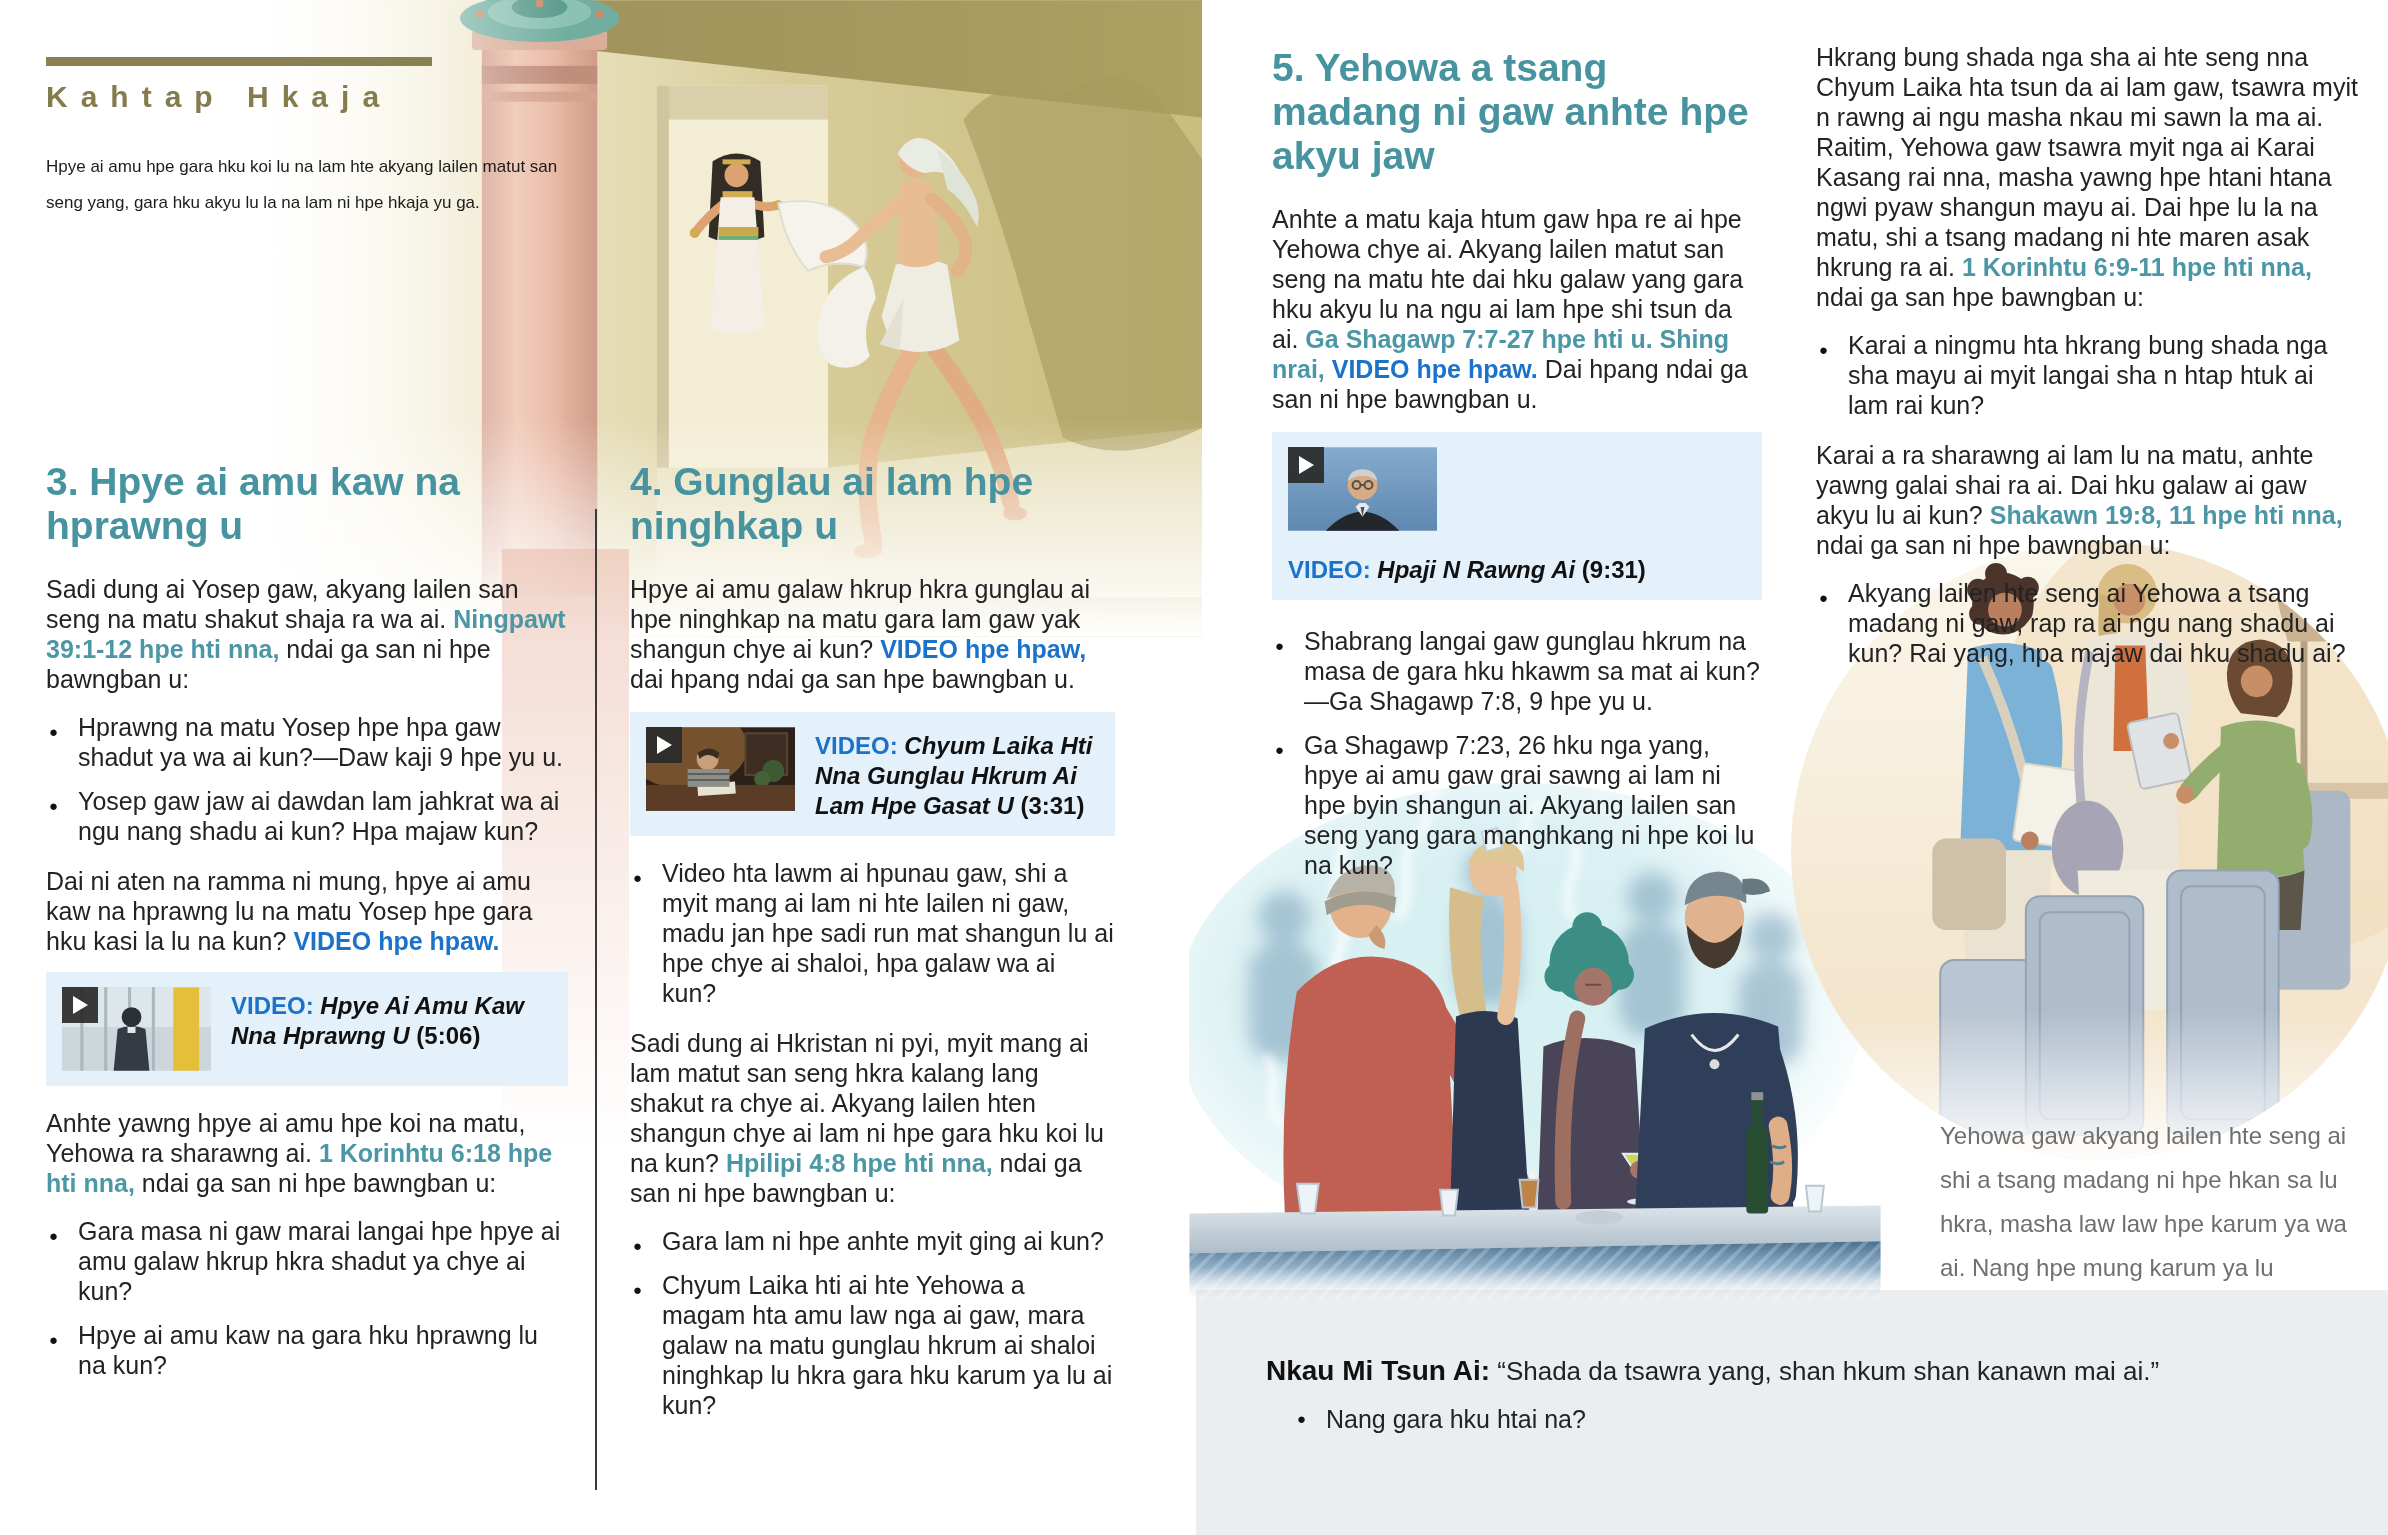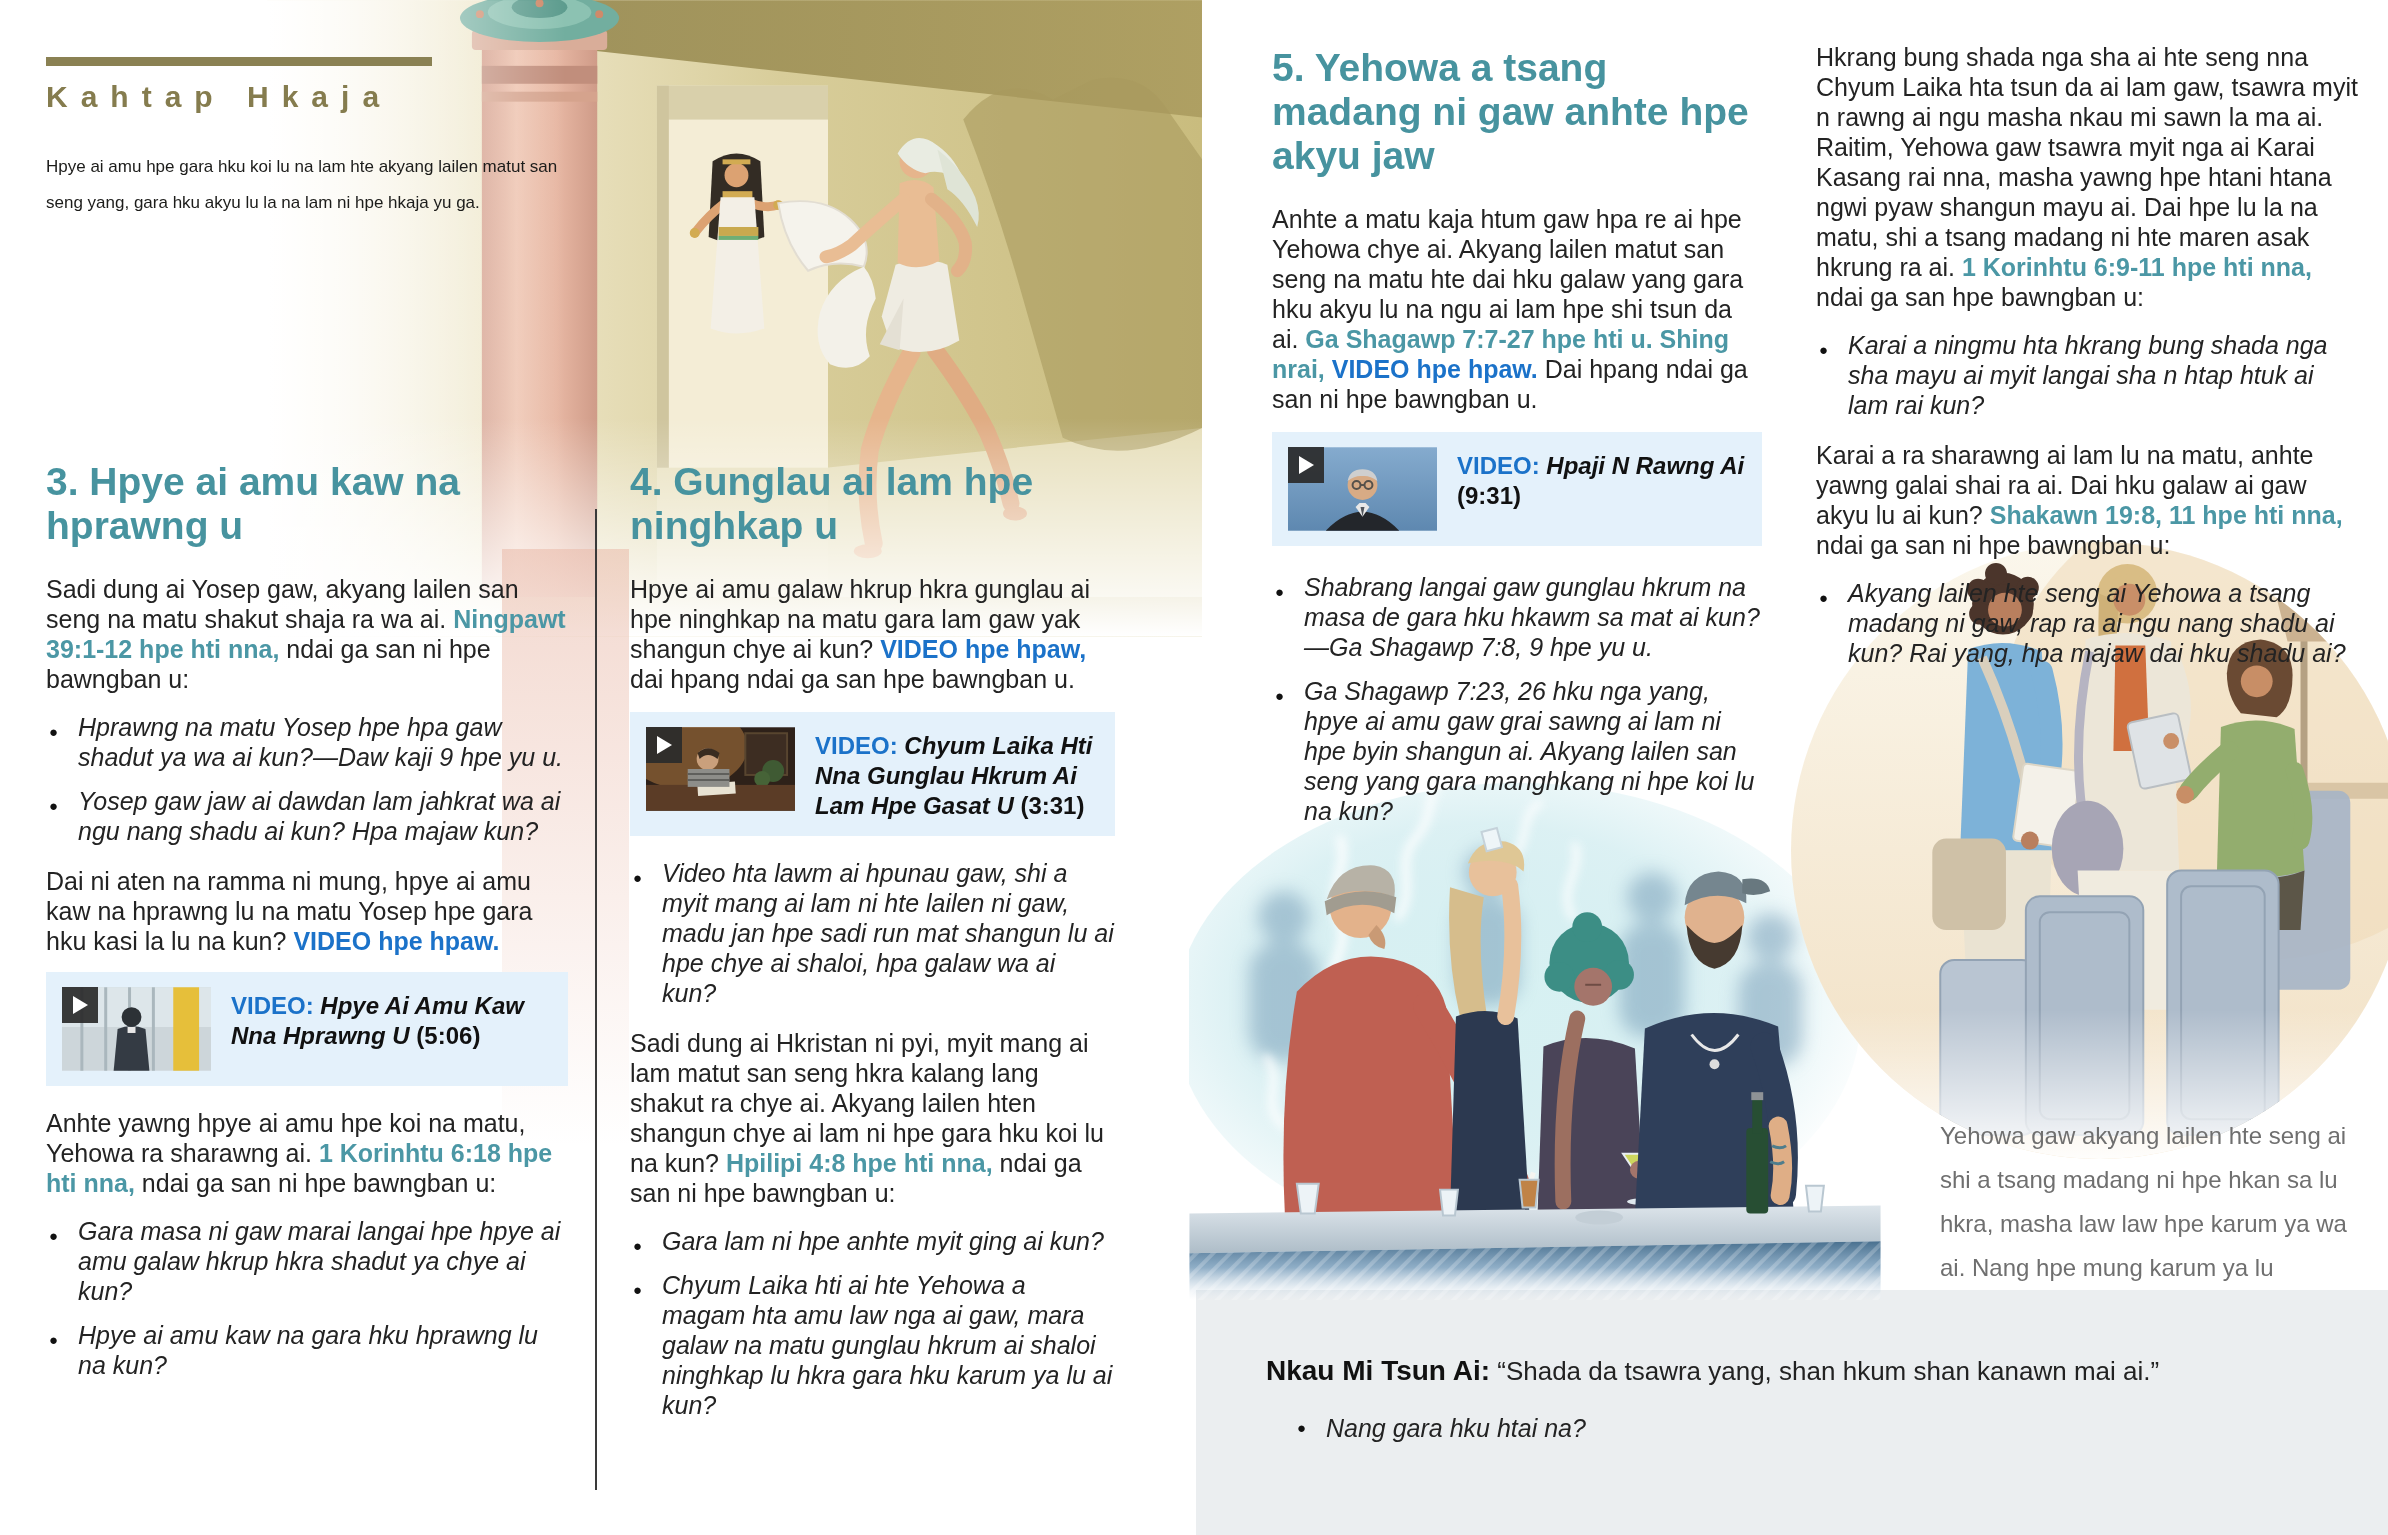--- a/index.html
+++ b/index.html
@@ -13,21 +13,21 @@
   .col{position:absolute;font-size:25px;line-height:30px;}
   .col1{left:46px;top:460px;width:522px;}
   .col2{left:630px;top:460px;width:485px;}
   .col3{left:1272px;top:46px;width:490px;}
   .col4{left:1816px;top:42px;width:542px;}
   .col h2{margin:0 0 26px 0;font-size:39px;line-height:44px;color:#47939f;font-weight:bold;}
   .col p{margin:0 0 18px 0;}
   .col p.lastgap{margin-bottom:16px;}
   .ref{color:#4b97a5;font-weight:bold;}
   .vlink{color:#1b72c9;font-weight:bold;}
-  ul.q{list-style:none;margin:17px 0 20px 0;padding:0;font-style:italic;}
+  ul.q{list-style:none;margin:8px 0 20px 0;padding:0;}
   ul.q li{position:relative;padding-left:32px;margin:0 0 14px 0;}
   ul.q li::before{content:"●";position:absolute;left:3px;top:5px;font-size:15px;color:#111;}
   
   .videobox{display:flex;gap:20px;align-items:flex-start;background:#e4f1fb;
     padding:15px 16px;margin:0 0 22px 0;}
   .thumb{position:relative;width:149px;height:84px;flex:0 0 auto;overflow:hidden;}
   .play{position:absolute;left:0;top:0;width:36px;height:36px;background:rgba(43,43,43,.93);}
   .play::after{content:"";position:absolute;left:11px;top:9px;width:0;height:0;
     border-left:15px solid #fff;border-top:9px solid transparent;border-bottom:9px solid transparent;}
   .vtext{font-size:24px;line-height:30px;padding-top:4px;}
@@ -209,21 +209,21 @@
     <p><span>Sadi dung ai Hkristan ni pyi, myit mang ai lam matut san seng hkra kalang lang shakut ra chye ai. Akyang lailen hten shangun chye ai lam ni hpe gara hku koi lu na kun? </span><span class="ref">Hpilipi 4:8 hpe hti nna,</span><span> ndai ga san ni hpe bawngban u:</span></p>
     <ul class="q">
       <li><span>Gara lam ni hpe anhte myit ging ai kun?</span></li>
       <li><span>Chyum Laika hti ai hte Yehowa a magam hta amu law nga ai gaw, mara galaw na matu gunglau hkrum ai shaloi ninghkap lu hkra gara hku karum ya lu ai kun?</span></li>
     </ul>
   </div>
 
   <div class="col col3 z2">
     <h2>5. Yehowa a tsang madang ni gaw anhte hpe akyu jaw</h2>
     <p><span>Anhte a matu kaja htum gaw hpa re ai hpe Yehowa chye ai. Akyang lailen matut san seng na matu hte dai hku galaw yang gara hku akyu lu na ngu ai lam hpe shi tsun da ai. </span><span class="ref">Ga Shagawp 7:7-27 hpe hti u. Shing nrai,</span><span> </span><span class="vlink">VIDEO hpe hpaw.</span><span> Dai hpang ndai ga san ni hpe bawngban u.</span></p>
-    <div class="videobox" style="margin-top:4px;">
+    <div class="videobox" style="margin-top:4px;flex-direction:column;">
       <div class="thumb">
         <svg width="149" height="84" viewBox="0 0 150 84">
           <defs>
               <linearGradient id="spkG" x1="0" y1="0" x2="0" y2="1">
             <stop offset="0" stop-color="#85abce"></stop>
                 <stop offset="1" stop-color="#5e88b0"></stop>
               </linearGradient>
             </defs>
           <rect width="150" height="84" fill="url(#spkG)"></rect>
           <path d="M38,84 Q75,46 112,84 Z" fill="#23262b"></path>

